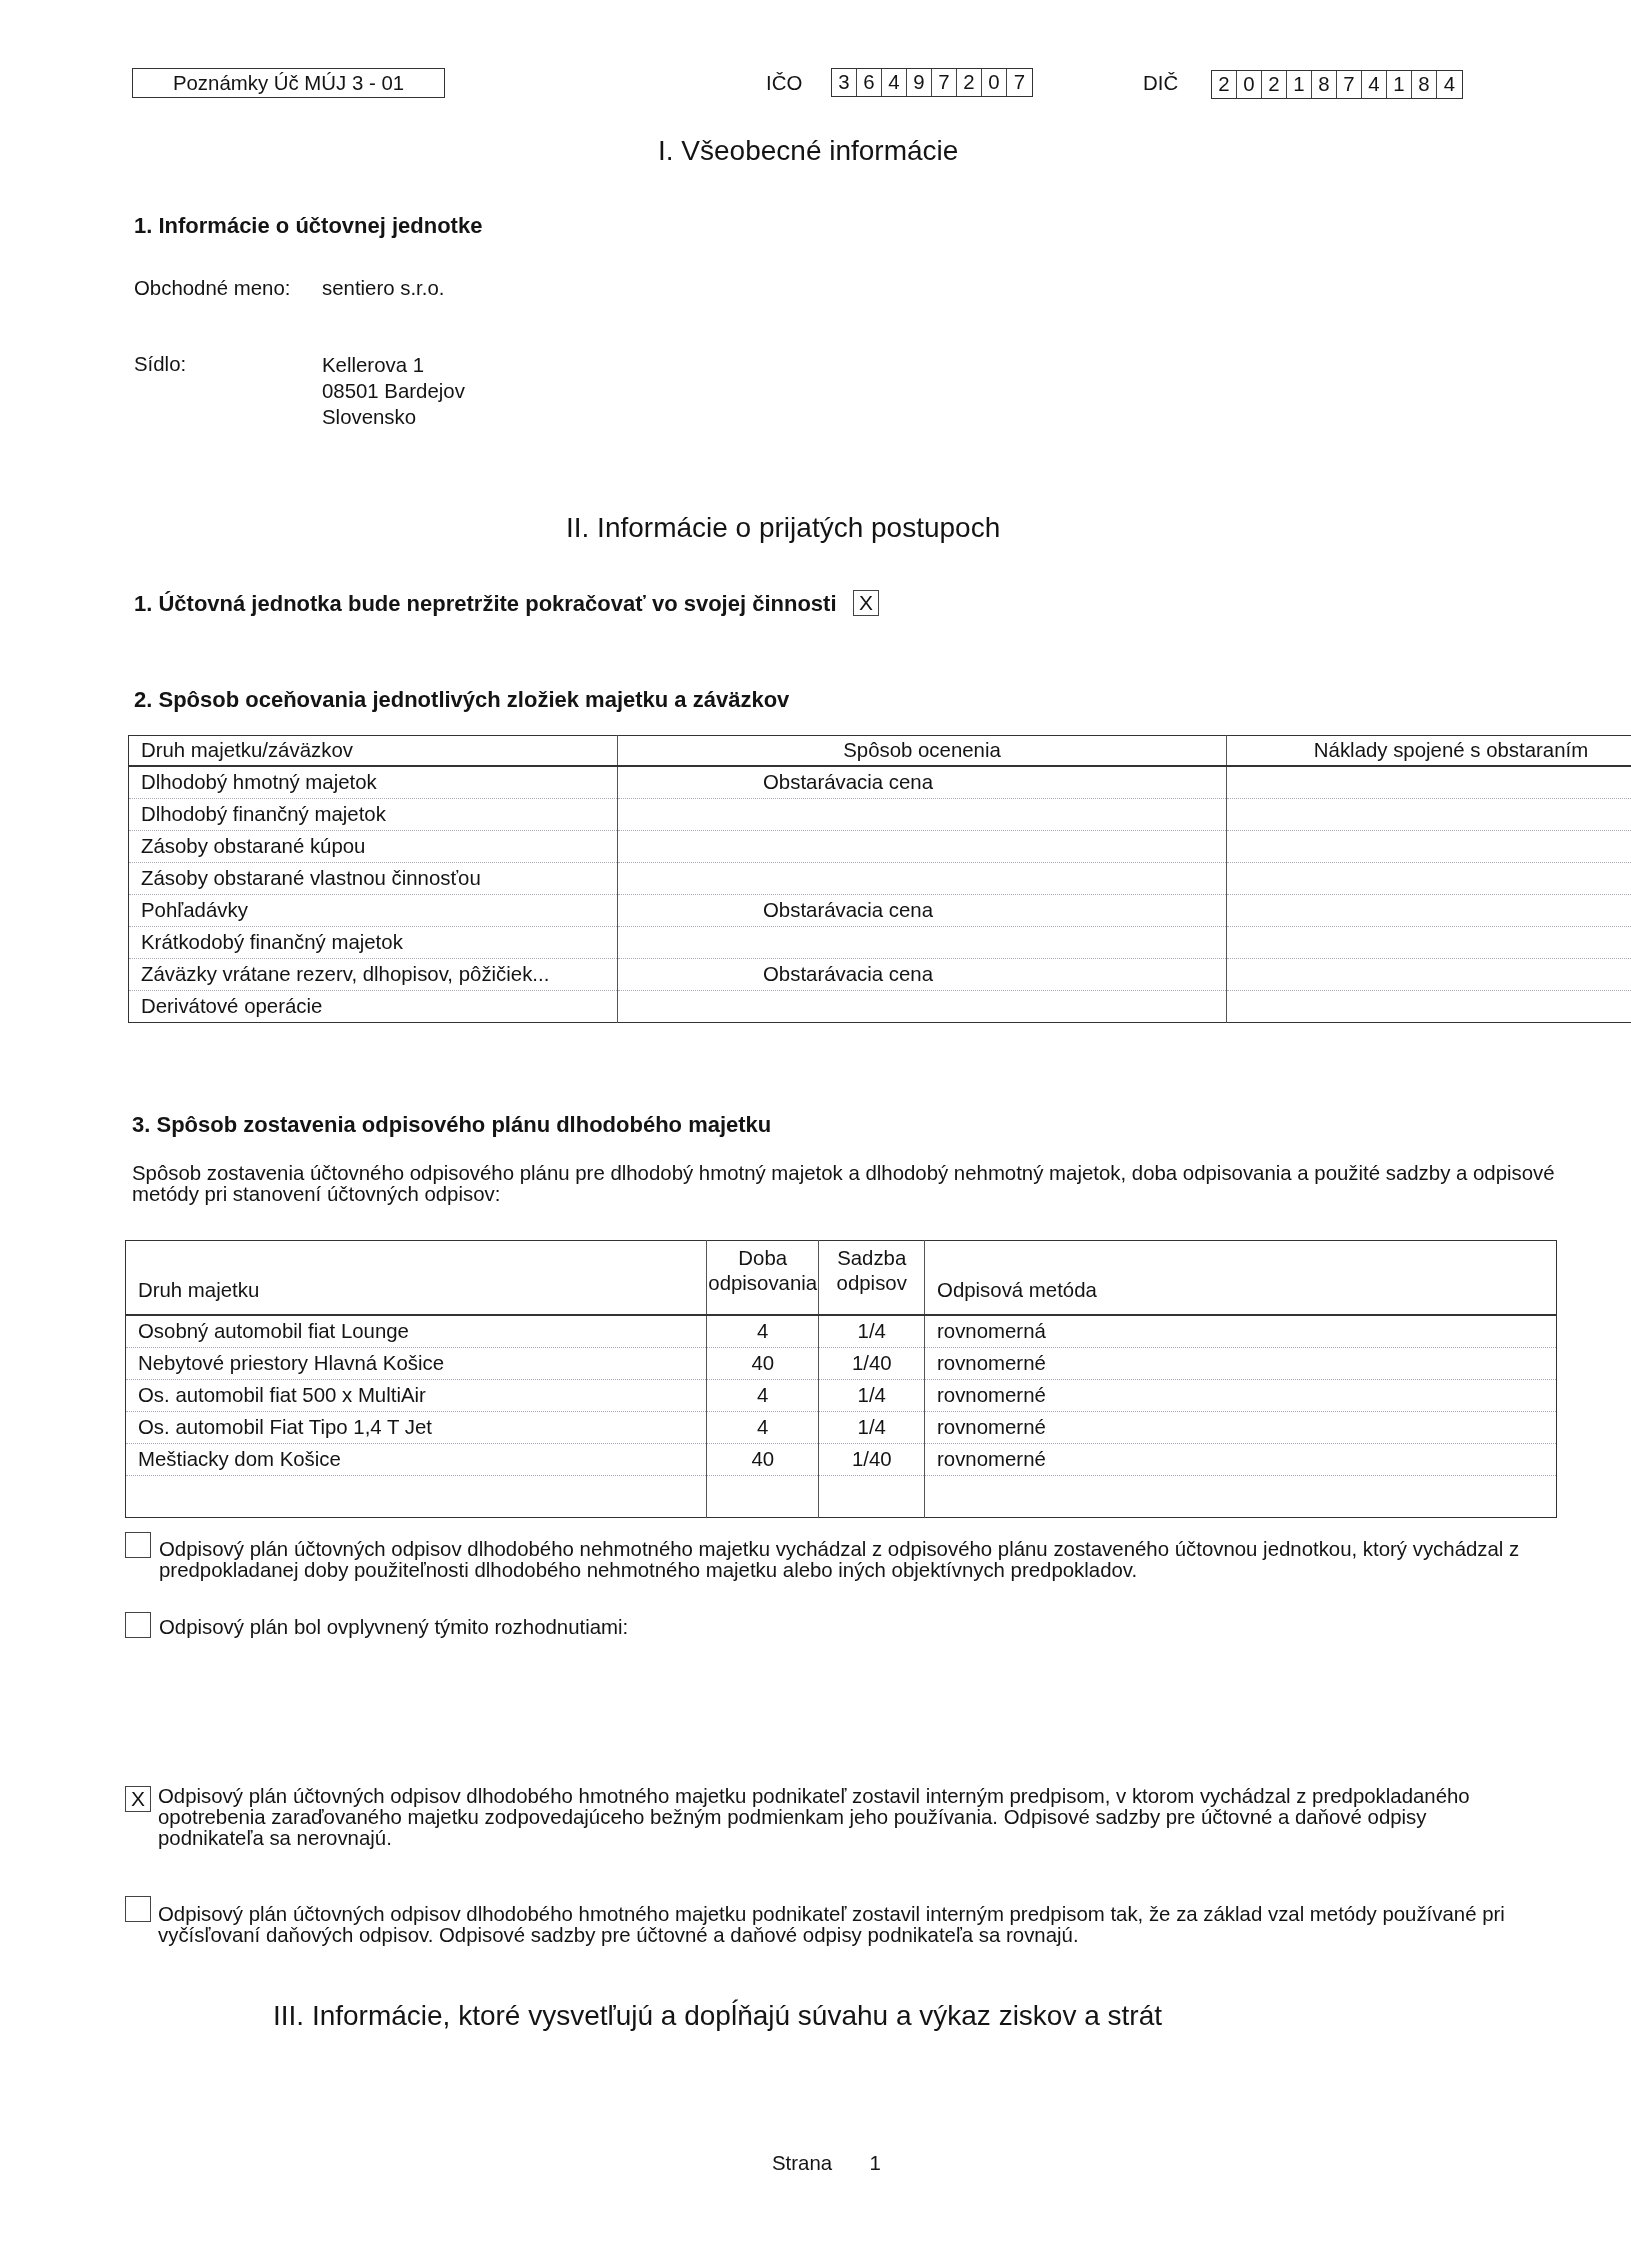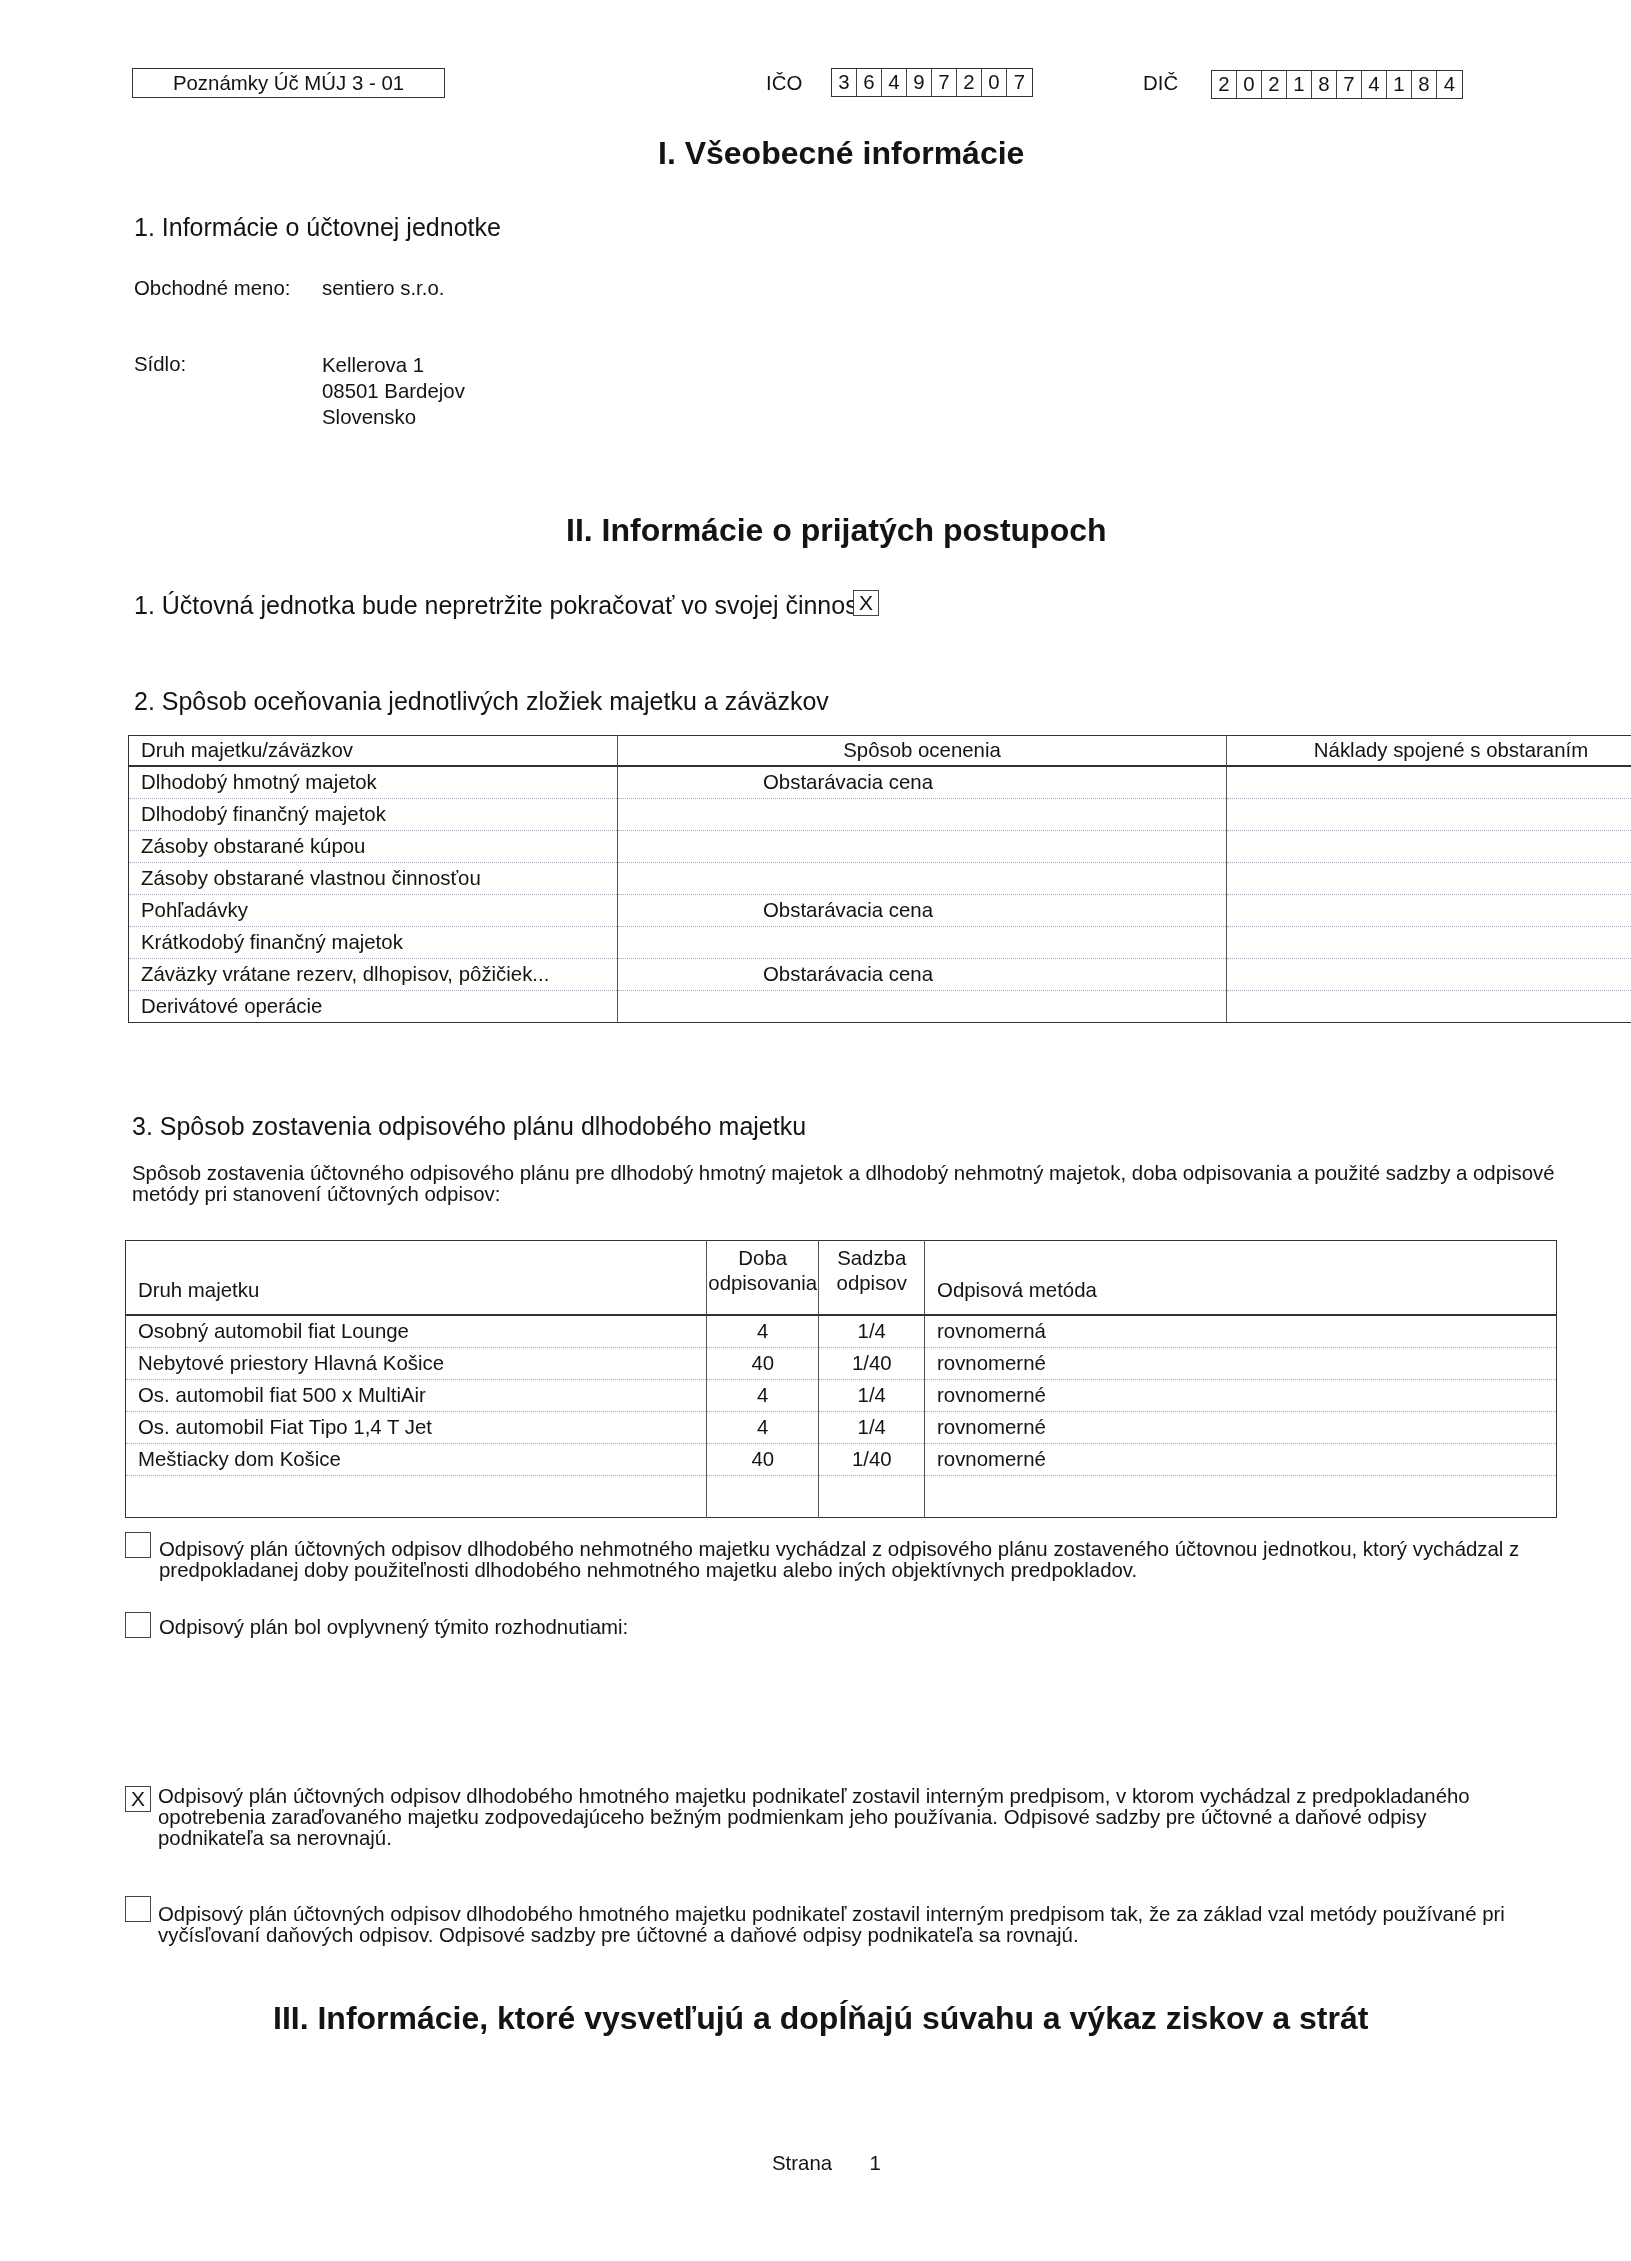--- a/index.html
+++ b/index.html
@@ -1,21 +1,21 @@
 <!DOCTYPE html>
 <html style="font-size:10.5px"><head>
 <meta charset="utf-8">
 <style>
   html, body { margin:0; padding:0; }
   body { width:1632px; height:2261px; background:#ffffff; position:relative; overflow:hidden;
          font-family:"Liberation Sans", sans-serif; color:#141414; }
   .abs { position:absolute; }
   .txt { font-size:20.4px; line-height:1.2; white-space:nowrap; }
-  .h1 { font-size:32px; font-weight:bold; white-space:nowrap; }
-  .h2 { font-size:25px; font-weight:normal; white-space:nowrap; }
+  .h1 { font-size:28px; font-weight:normal; white-space:nowrap; }
+  .h2 { font-size:22px; font-weight:bold; white-space:nowrap; }
 
   
   .doc-id-box { left:132px; top:68px; width:313px; height:30px; border:1.3px solid #333; box-sizing:border-box;
                 display:flex; align-items:center; justify-content:center; font-size:20.4px; }
   .digits { display:flex; border:1.3px solid #333; height:29px; box-sizing:border-box; }
   .digit { width:25px; border-right:1px solid #444; display:flex; align-items:center; justify-content:center; font-size:20.4px; box-sizing:border-box;}
   .digit:last-child { border-right:none; }
 
   
   .cb { width:26px; height:26px; border:1.3px solid #444; box-sizing:border-box; display:flex; align-items:center;

